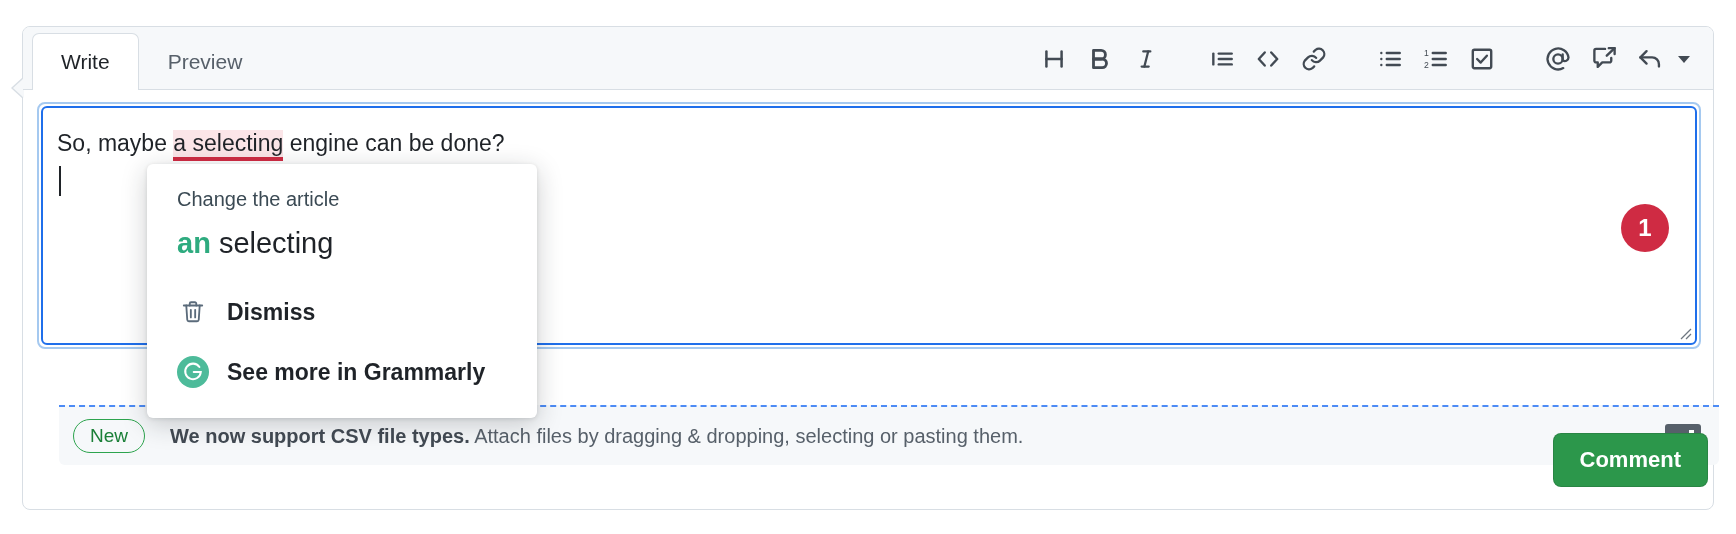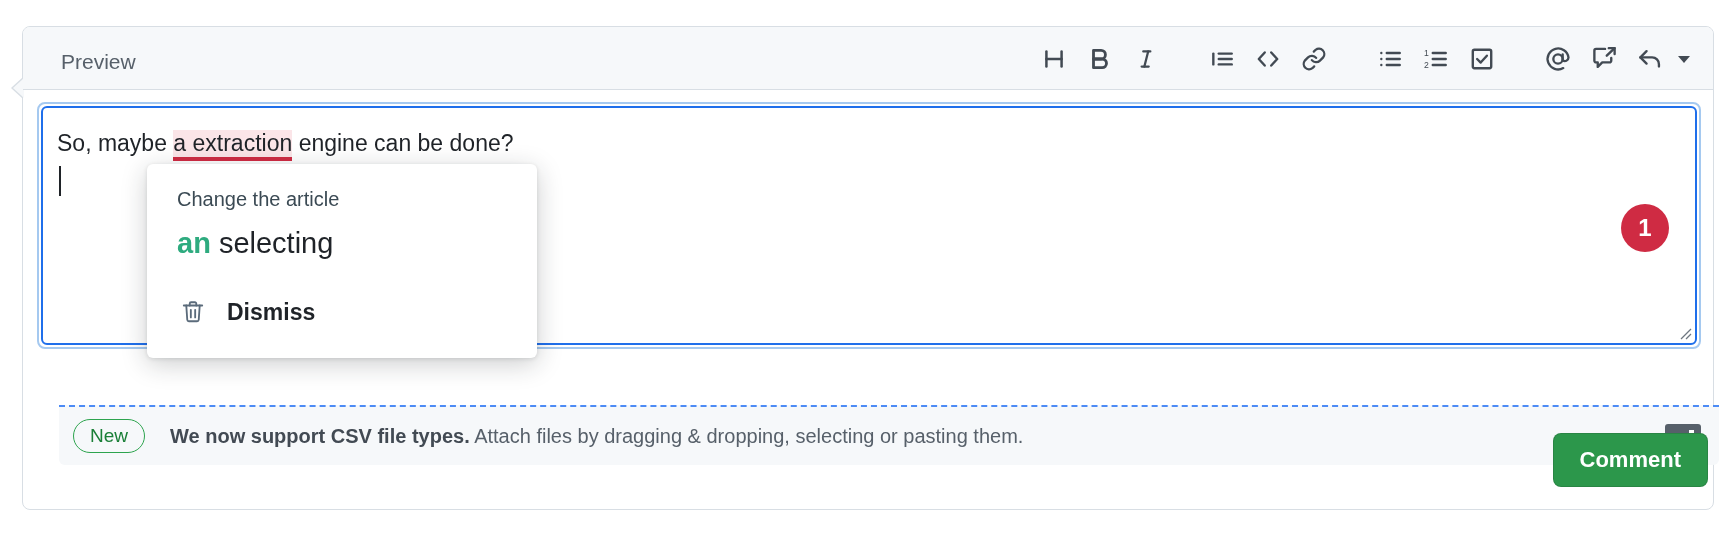--- a/index.html
+++ b/index.html
@@ -306,20 +306,23 @@
 
 <div id="root">
 
   <div class="comment-shell">
 
     <div class="bubble-arrow-outer"></div>
     <div class="bubble-arrow-inner"></div>
 
     <div class="tabstrip">
 
+      <div class="tab active">
+        <span>Write</span>
+      </div>
       <div class="tab">
         <span>Preview</span>
       </div>
 
       <div class="toolbar">
 
         <div class="tb-group">
           <div class="tb-btn">
             <svg width="26" height="26" viewBox="0 0 24 24" fill="none" stroke="currentColor" stroke-width="2.3" stroke-linecap="round">
               <line x1="5" y1="5" x2="5" y2="19"></line>
@@ -425,21 +428,21 @@
             </svg>
           </div>
         </div>
 
       </div>
     </div>
 
     <div class="editor-wrap">
       <div class="editor-inner">
 
-        <div class="editor-text"><span>So, maybe </span><span class="grammar-err">a extraction</span><span> engine can be done?</span></div>
+        <div class="editor-text"><span>So, maybe </span><span class="grammar-err">a selecting</span><span> engine can be done?</span></div>
 
         <div class="caret"></div>
 
         <div class="count-badge">
           <span>1</span>
         </div>
 
         <div class="resize-grip">
           <svg width="18" height="18" viewBox="0 0 18 18" stroke="#6e7781" stroke-width="1.2">
             <line x1="17" y1="7" x2="7" y2="17"></line>
@@ -478,16 +481,26 @@
           <polyline points="3.5 6 20.5 6"></polyline>
           <path d="M9 6V4.2A1.2 1.2 0 0 1 10.2 3h3.6A1.2 1.2 0 0 1 15 4.2V6"></path>
           <path d="M5.8 6l.9 13.1A1.5 1.5 0 0 0 8.2 20.5h7.6a1.5 1.5 0 0 0 1.5-1.4L18.2 6"></path>
           <line x1="10" y1="10" x2="10" y2="17"></line>
           <line x1="14" y1="10" x2="14" y2="17"></line>
         </svg>
       </span>
       <span>Dismiss</span>
     </div>
 
+    <div class="gp-row">
+      <span class="gp-icon">
+        <span class="g-logo">
+          <svg width="22" height="22" viewBox="0 0 24 24" fill="none" stroke="#ffffff" stroke-width="2.2" stroke-linecap="round">
+            <path d="M19 6.5A8.5 8.5 0 1 0 20.5 12H12.8"></path>
+          </svg>
+        </span>
+      </span>
+      <span>See more in Grammarly</span>
+    </div>
 
   </div>
 
 </div>
 
 </body></html>

